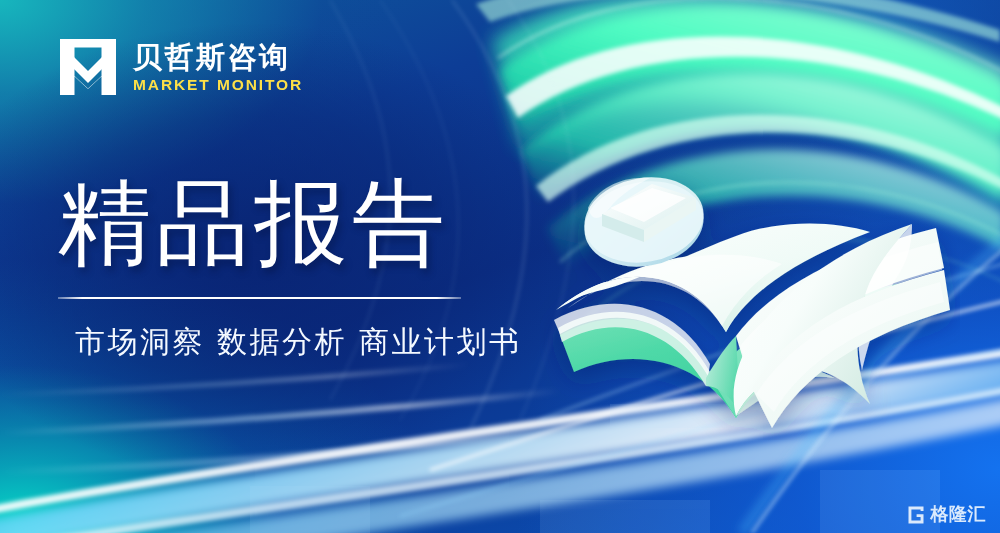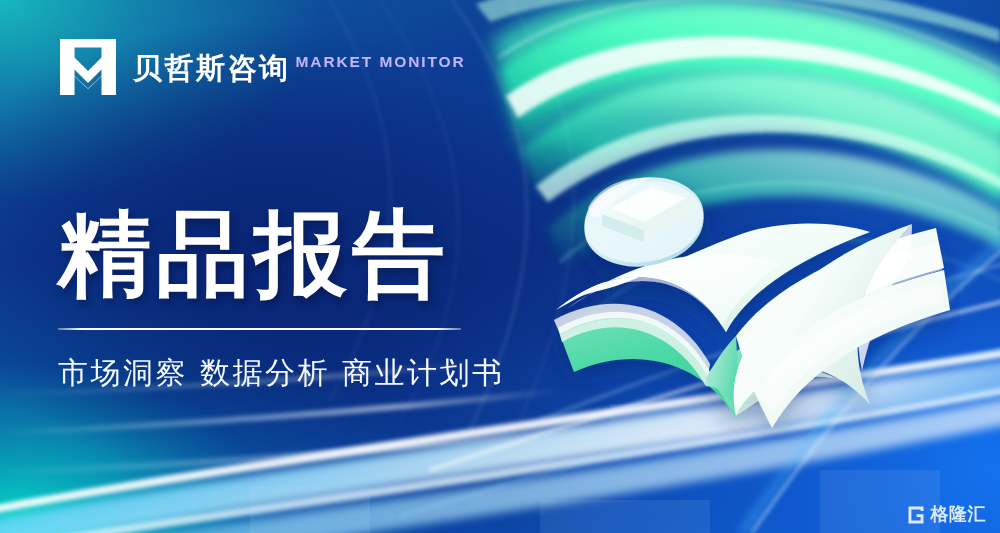--- a/index.html
+++ b/index.html
@@ -29,51 +29,51 @@
   
   .ribbons{ position:absolute; inset:0; }
   .ribbons svg{ position:absolute; inset:0; width:1000px; height:533px; display:block; }
 
   
   .logo-wrap{
     position:absolute; left:57px; top:36px;
     display:flex; align-items:center; gap:14px;
   }
   .logo-mark{ width:62px; height:62px; flex:0 0 62px; }
-  .logo-text{ display:flex; flex-direction:row; gap:5px; padding-top:2px;justify-content:center; }
+  .logo-text{ display:flex; flex-direction:column; gap:5px; padding-top:2px;justify-content:center; }
   .logo-cn{
     font-size:29px; font-weight:700; color:#ffffff;
     letter-spacing:2.5px; line-height:1;
     font-family:"DejaVu Sans","Liberation Sans",sans-serif;
   }
   .logo-en{
-    font-size:15.5px; font-weight:700; color:#c4b5fd;
+    font-size:15.5px; font-weight:700; color:#fde047;
     letter-spacing:1.9px; line-height:1;
   }
 
   
   .headline{
     position:absolute; left:58px; top:174px; width:470px;
   }
   .title{
-    font-size:93px; font-weight:700; color:#ffffff;
+    font-size:93px; font-weight:400; color:#ffffff;
     letter-spacing:5px; line-height:1.06; white-space:nowrap;
     font-family:"DejaVu Sans","Liberation Sans",sans-serif;
     text-shadow:3px 5px 7px rgba(4,18,62,0.45);
-    margin-top:31px;
   }
   .divider{
     margin-top:24px; width:403px; height:2px;
     background:linear-gradient(90deg,rgba(255,255,255,0.35) 0%,#ffffff 6%,#ffffff 94%,rgba(255,255,255,0.35) 100%);
   }
   .subtitle{
     margin-top:25px;
     font-size:30px; font-weight:400; color:#f4f9ff;
     letter-spacing:2.5px; line-height:1.2; white-space:nowrap;
     font-family:"DejaVu Sans","Liberation Sans",sans-serif;
+    margin-left:17px;
   }
 
   
   .book{ position:absolute; left:540px; top:150px; width:420px; height:290px; }
   .book svg{ width:100%; height:100%; display:block; }
 
   
   .watermark{
     position:absolute; right:14px; bottom:8px;
     display:flex; align-items:flex-start; gap:5px;

